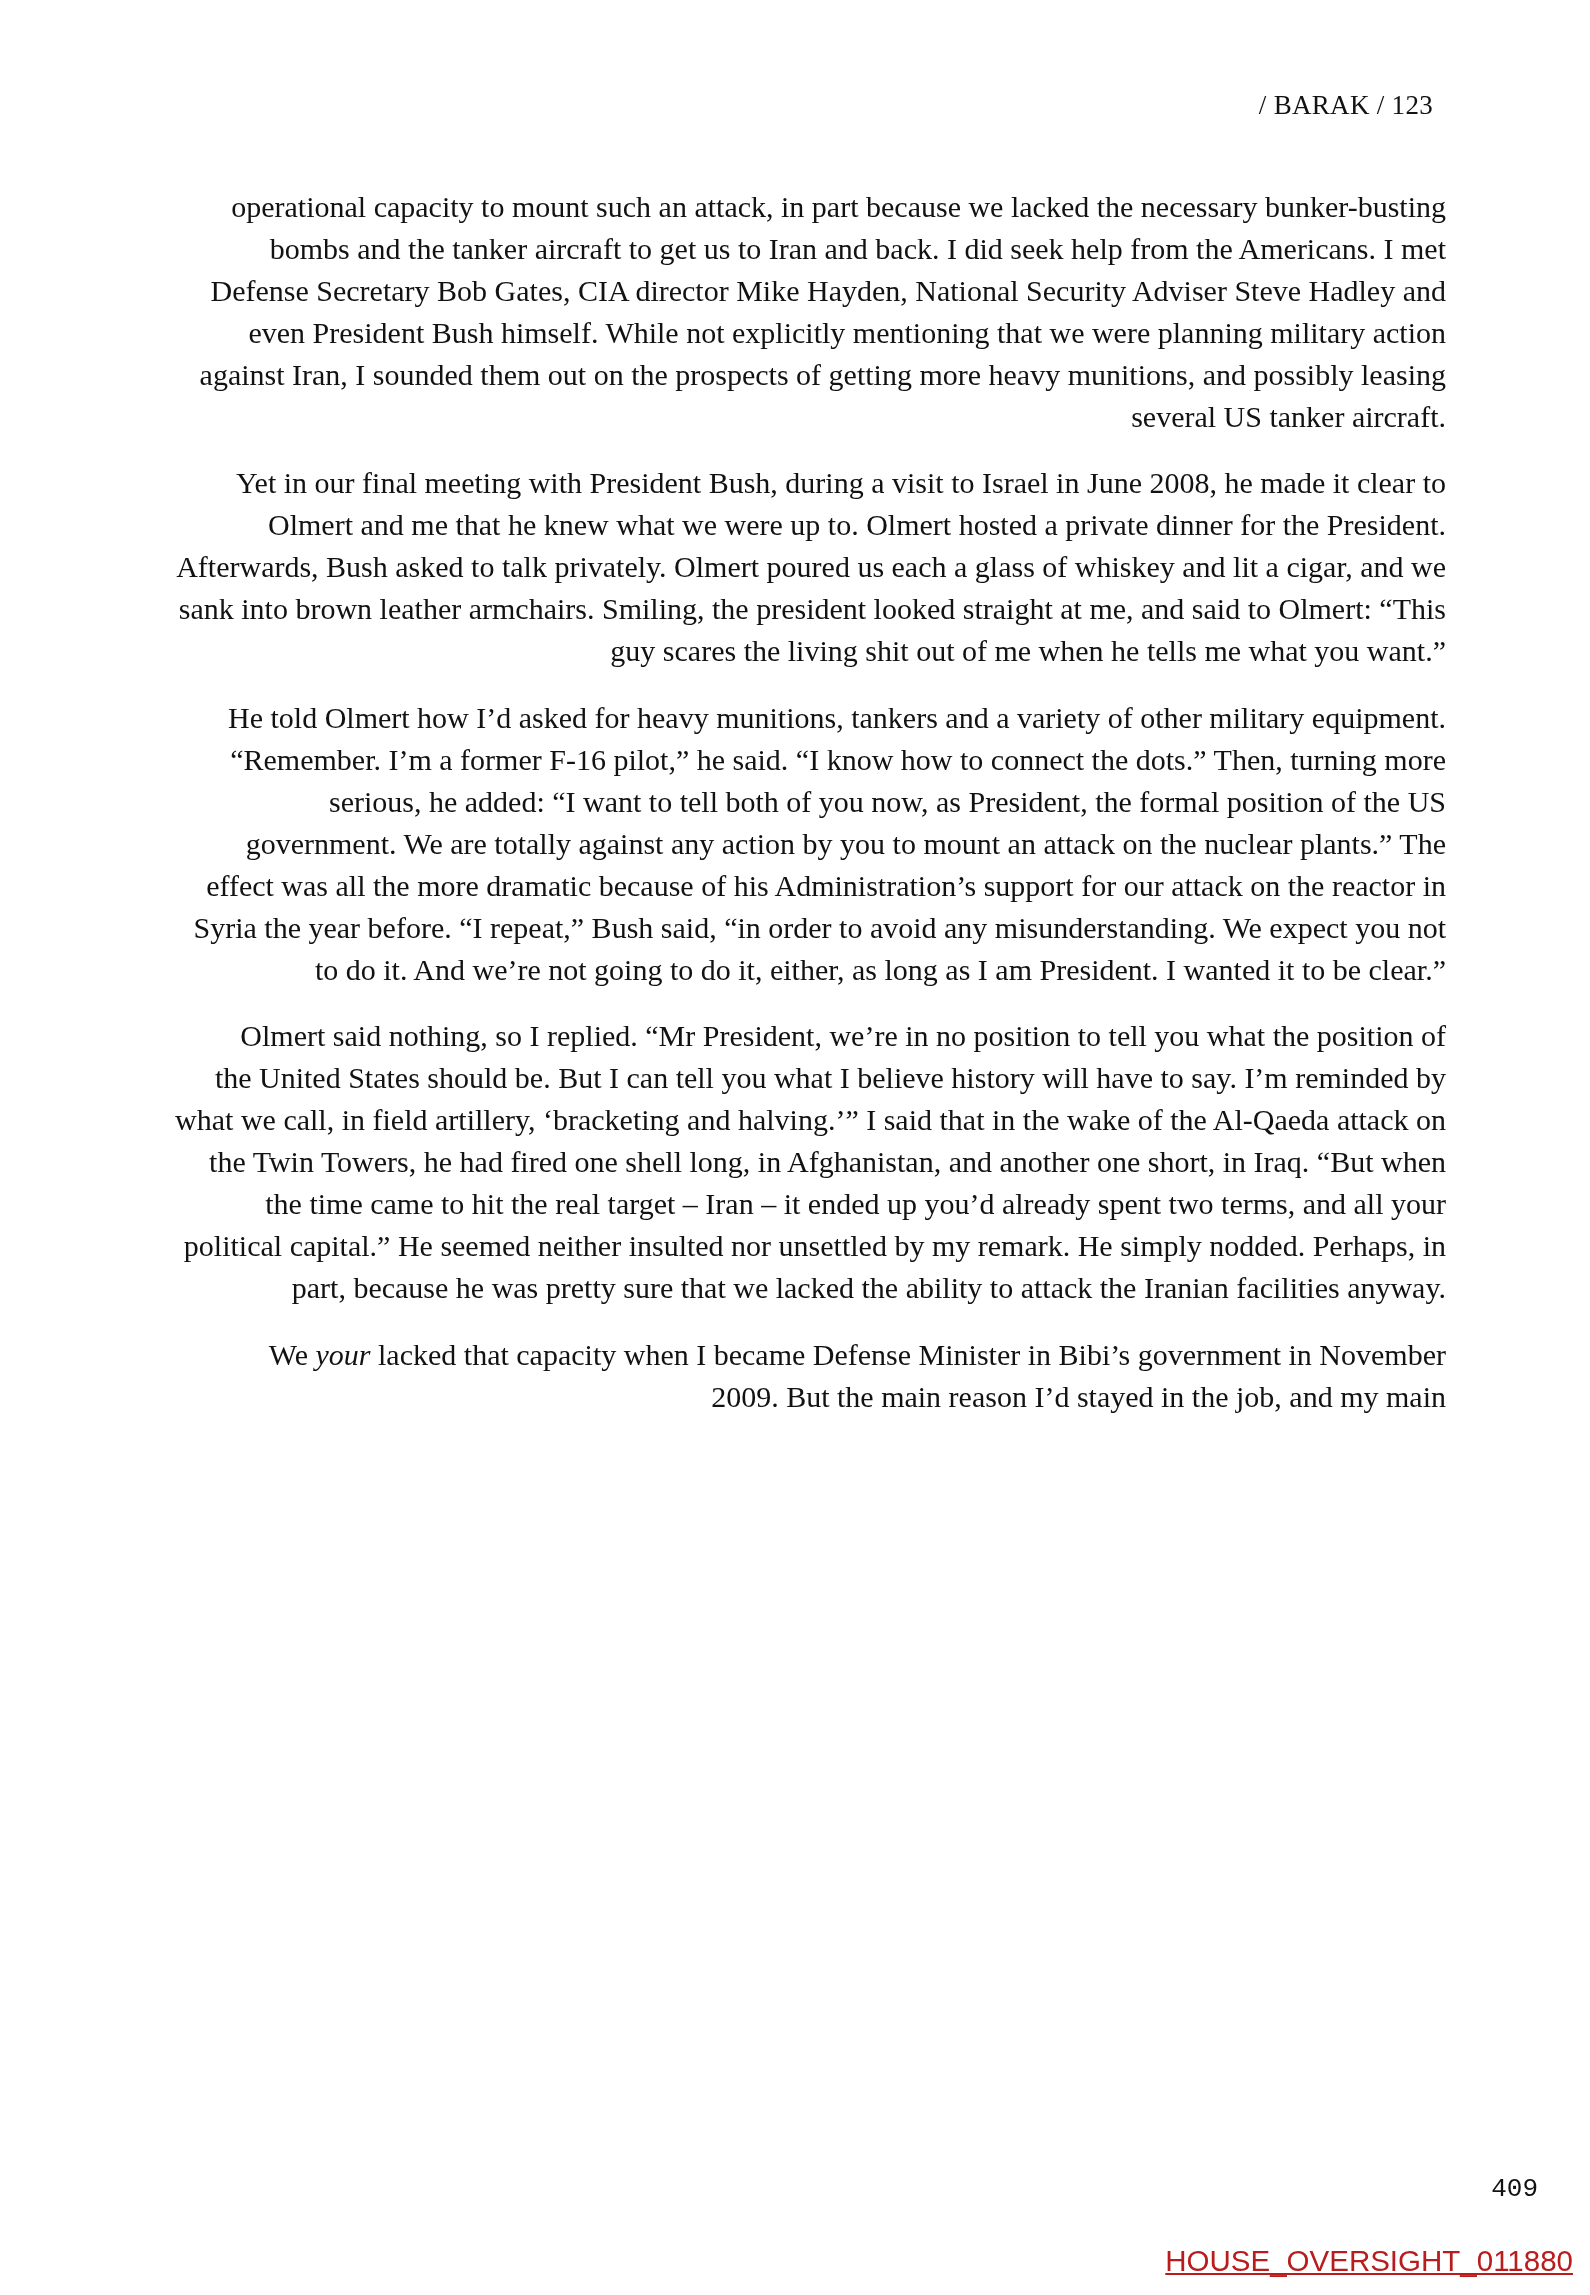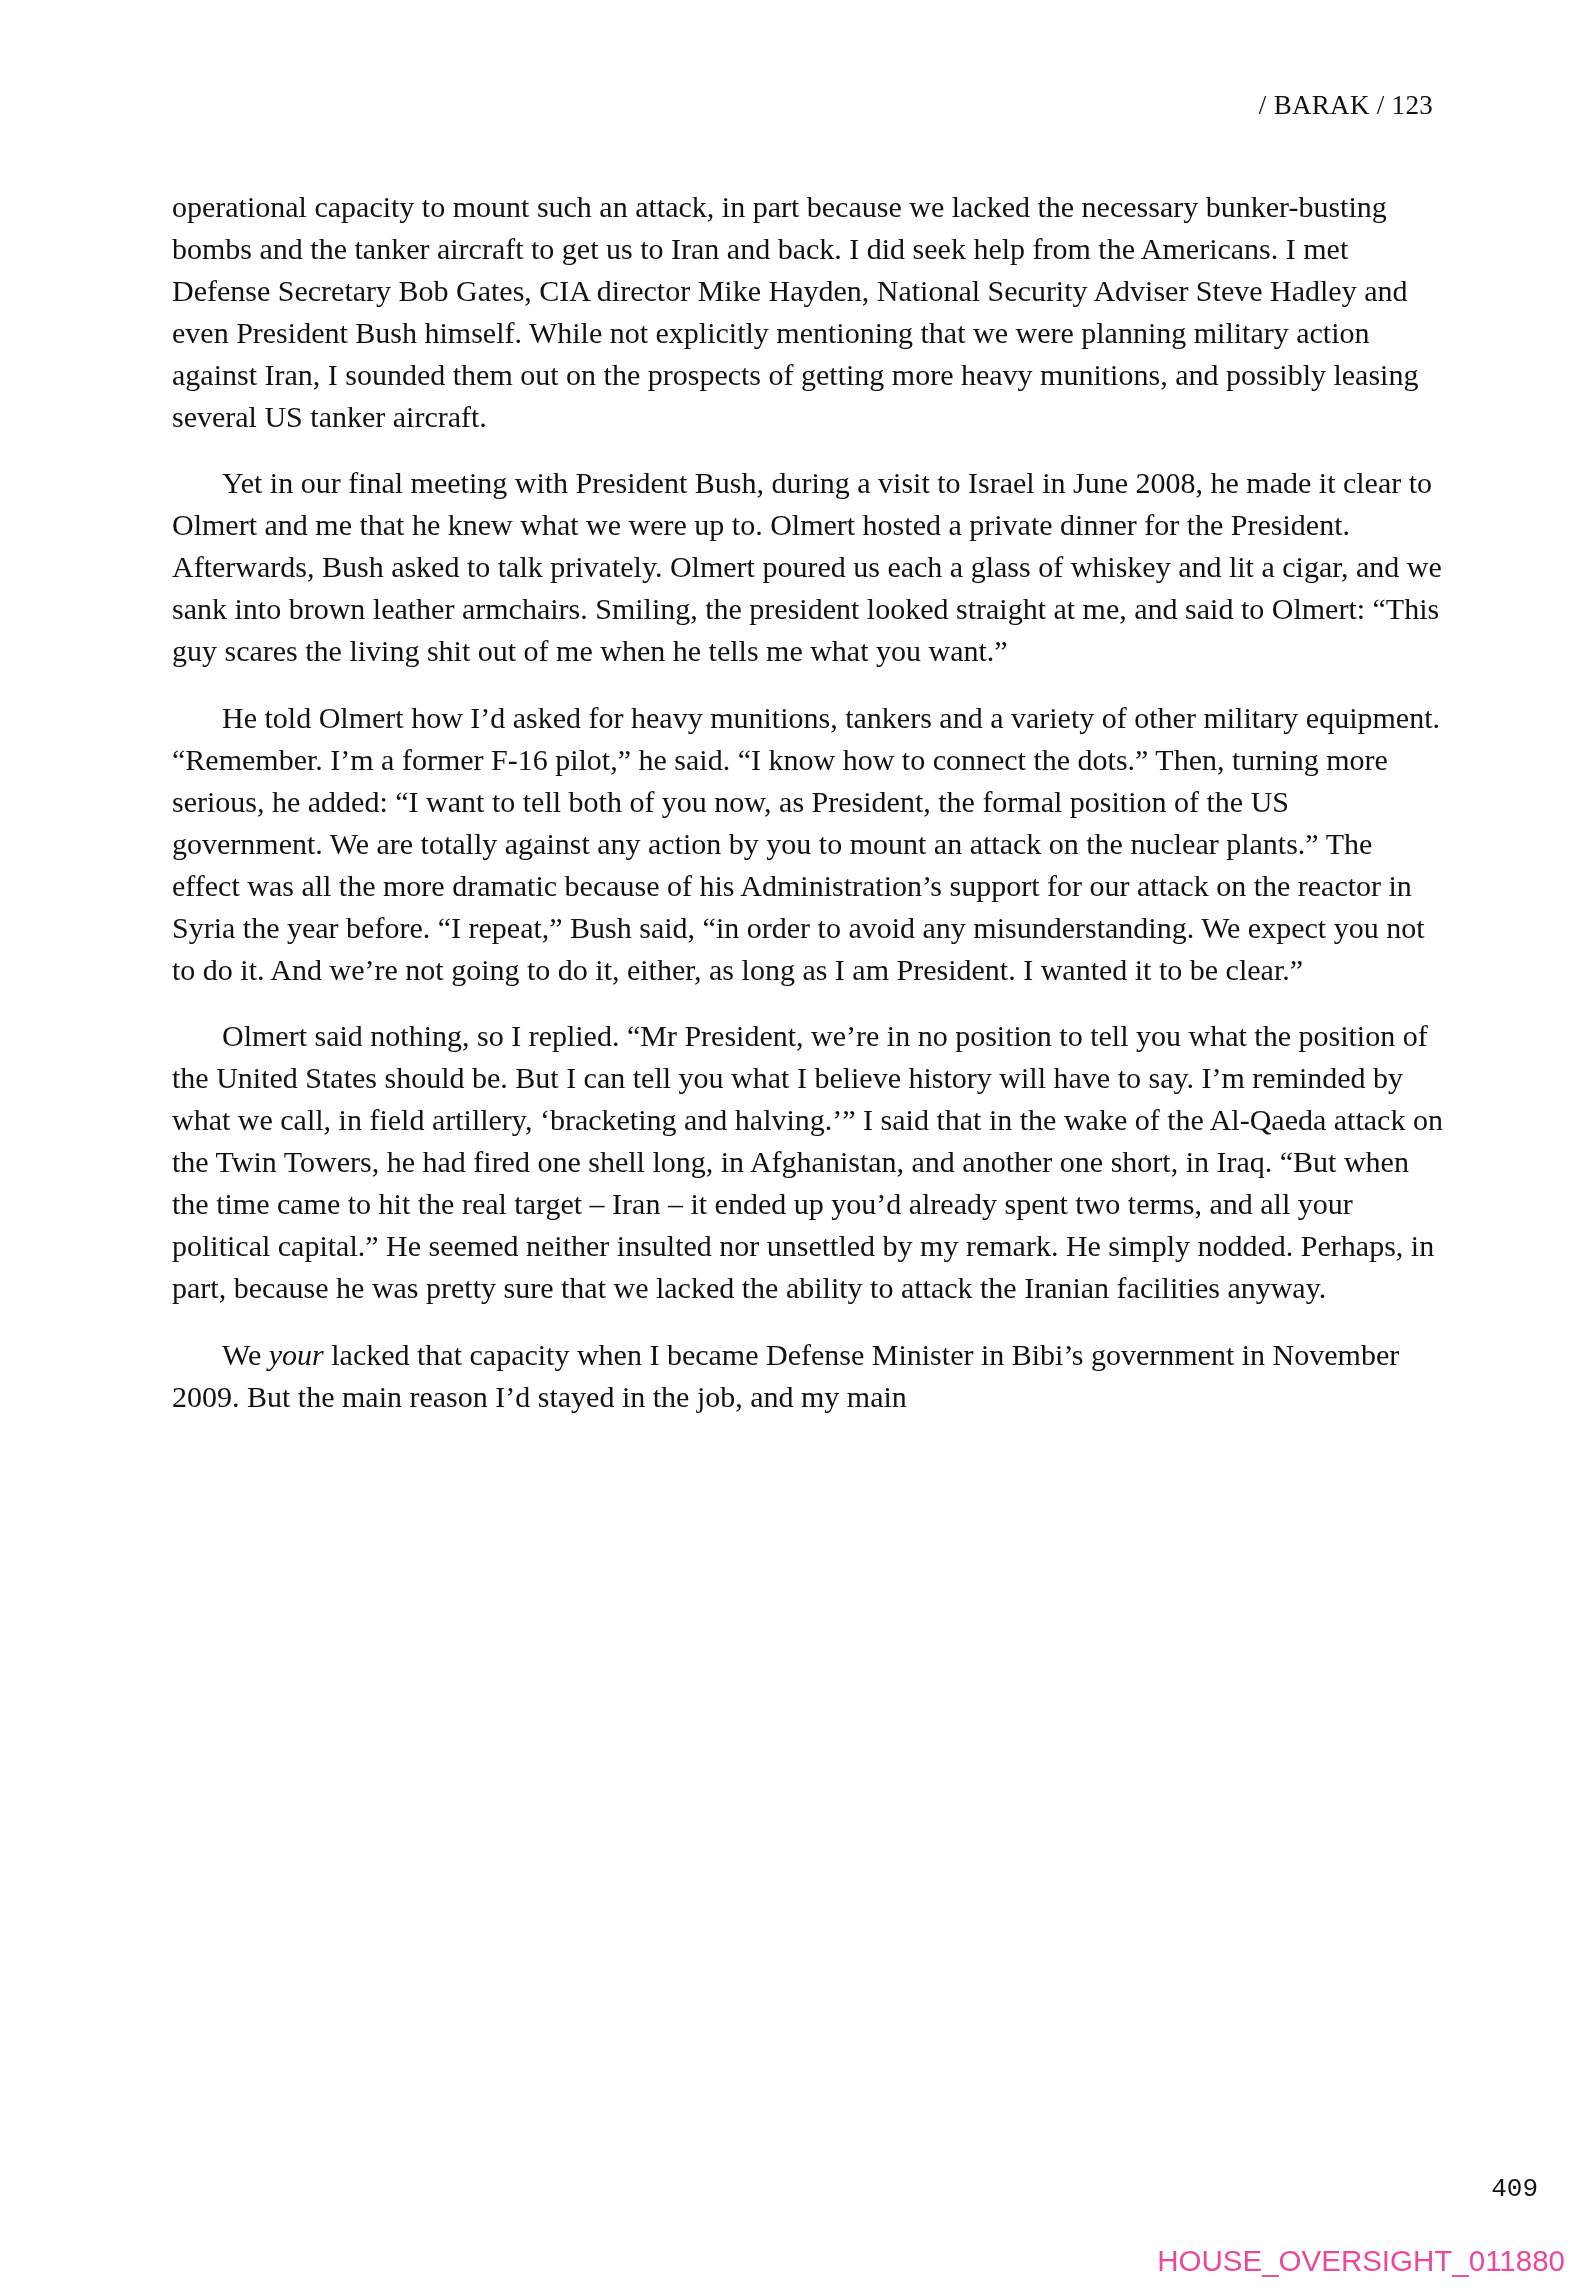--- a/index.html
+++ b/index.html
@@ -25,43 +25,44 @@
     font-size: 27px;
     letter-spacing: 0.3px;
   }
   .body-text {
     position: absolute;
     top: 186px;
     left: 172px;
     width: 1274px;
     font-size: 30px;
     line-height: 42px;
-    text-align: left;
+    text-align: right;
   }
   .body-text p {
     margin: 0 0 24.4px 0;
     padding: 0;
   }
   .body-text p.indent {
     text-indent: 50px;
   }
   .page-number {
     position: absolute;
     top: 2174px;
     right: 53px;
     font-size: 26px;
     font-family: Liberation Mono, monospace;
   }
   .bates-stamp {
     position: absolute;
     top: 2244px;
-    right: 26px;
+    right: 18px;
     font-family: "Liberation Sans", sans-serif;
     font-size: 29.5px;
-    color: #ec4899;
+    color: #b91c1c;
+    text-decoration: underline;
   }
 </style>
 </head>
 <body>
 
 <div class="page">
 
   <div class="running-header">/ BARAK / 123</div>
 
   <div class="body-text">

